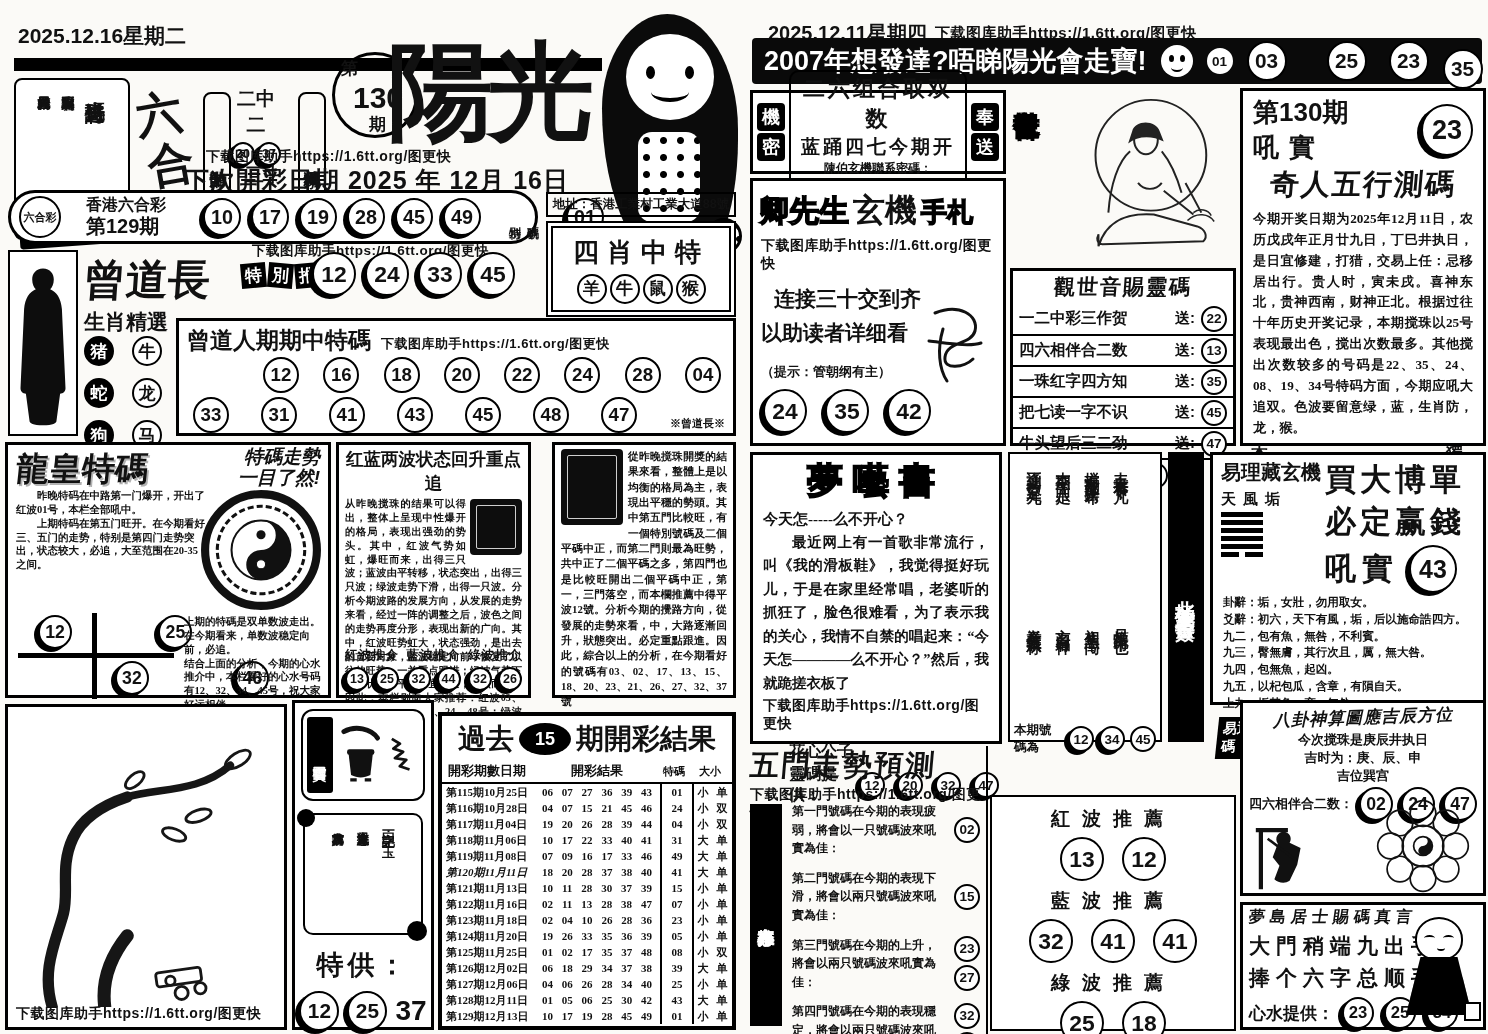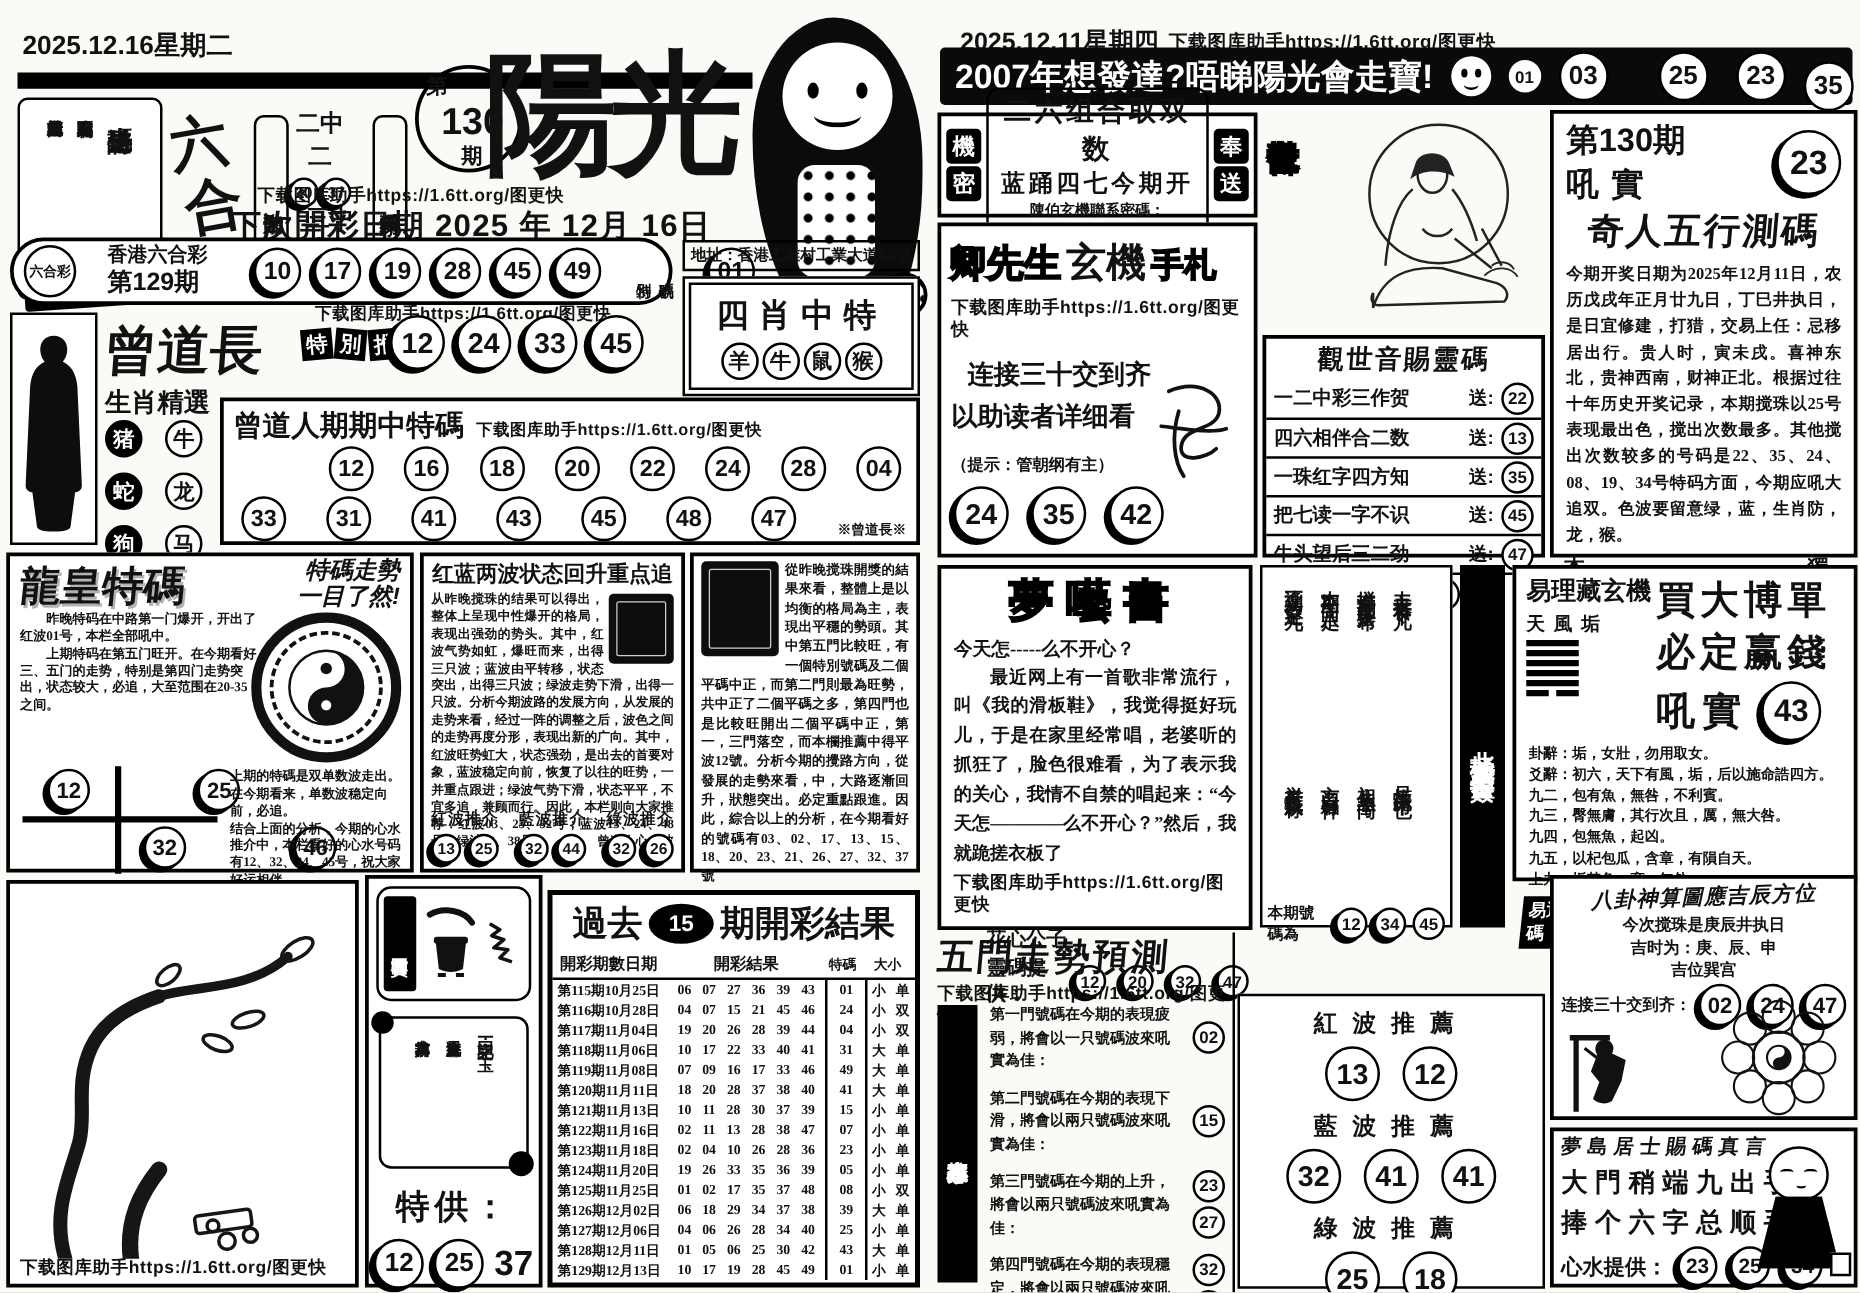--- a/index.html
+++ b/index.html
@@ -274,21 +274,21 @@
         <span class="ball heavy abs" style="--bs:34px;left:102px;top:-2px">25</span>
         <span class="ball heavy abs" style="--bs:34px;left:20px;top:44px">32</span>
         <span class="ball heavy abs" style="--bs:34px;left:102px;top:44px">46</span>
       </div>
       <div class="abs bt bold" style="left:176px;top:170px;width:142px;font-size:10.5px;line-height:1.32">
         <p>上期的特碼是双单数波走出。在今期看来，单数波稳定向前，必追。</p>
         <p>结合上面的分析，今期的心水推介中，本栏看好的心水号码有12、32、34、45号，祝大家好运相伴。</p>
       </div>
     </div>
 
-    <div class="panel" style="left:336px;top:442px;width:212px;height:256px">
+    <div class="panel" style="left:336px;top:442px;width:195px;height:256px">
       <div class="b9 ctr" style="font-size:17.5px;padding-top:2px">红蓝两波状态回升重点追</div>
       <div class="bt bold" style="padding:2px 6px;font-size:10.2px;line-height:1.36;text-align:justify">
         <span class="stamp" style="float:right;width:52px;height:56px;margin:2px 0 2px 4px"></span>
         <span>从昨晚搅珠的结果可以得出，整体上呈现中性爆开的格局，表现出强劲的势头。其中，红波气势如虹，爆旺而来，出得三只波；蓝波由平转移，状态突出，出得三只波；绿波走势下滑，出得一只波。分析今期波路的发展方向，从发展的走势来看，经过一阵的调整之后，波色之间的走势再度分形，表现出新的广向。其中，红波旺势虹大，状态强劲，是出去的首要对象，蓝波稳定向前，恢复了以往的旺势，一并重点跟进；绿波气势下滑，状态平平，不宜多追，兼顾而行。因此，本栏则向大家推荐：红波03、25、32号；蓝波13、24、48号；绿波25、38号。</span>
         <span class="b9" style="float:right">曾道人心水波</span>
       </div>
       <div class="hlP abs" style="left:4px;right:4px;bottom:4px">
           <div class="bgroup">
             <div class="blabel">紅波推介</div>
             <div class="bballs">
@@ -442,21 +442,21 @@
               <span>16</span>
               <span>17</span>
               <span>33</span>
               <span>46</span>
             </span>
             <span class="c-sp">49</span>
             <span class="c-sz">大</span>
             <span class="c-pa">单</span>
           </div>
           <div class="prow">
-            <span style="padding-left: 4px;">第120期11月11日</span>
+            <span style="padding-left: 4px; font-style: italic;">第120期11月11日</span>
             <span class="c-nums">
               <span>18</span>
               <span>20</span>
               <span>28</span>
               <span>37</span>
               <span>38</span>
               <span>40</span>
             </span>
             <span class="c-sp">41</span>
             <span class="c-sz">大</span>
@@ -863,21 +863,21 @@
           </div>
         </div>
       </div>
 
     <div class="panel" style="left:1240px;top:700px;width:246px;height:196px">
       <div class="b9 ctr" style="font-size:17px;letter-spacing:1px;font-style:italic;padding-top:3px;transform:rotate(-2deg)">八卦神算圖應吉辰方位</div>
       <div class="bt bold ctr" style="font-size:13px;margin-top:2px">今次搅珠是庚辰井执日</div>
       <div class="bt bold ctr" style="font-size:13px">吉时为：庚、辰、申</div>
       <div class="bt bold ctr" style="font-size:13px">吉位巽宫</div>
       <div style="display:flex;align-items:center;justify-content:center;gap:6px;margin-top:2px">
-        <span class="bt bold" style="font-size:13px">连接三十交到齐：</span>
+        <span class="bt bold" style="font-size:13px">四六相伴合二数：</span>
         <span class="ballrow" style="gap:8px">
             <span class="ball heavy" style="--bs: 34px;">02</span>
             <span class="ball heavy" style="--bs: 34px;">24</span>
             <span class="ball heavy" style="--bs: 34px;">47</span>
           </span>
       </div>
       <svg class="abs" style="left:6px;bottom:2px" width="66" height="76" viewBox="0 0 70 90">
         <path d="M10 88V18M4 18h38" stroke="#111" stroke-width="5"></path>
         <path d="M30 34c-5-8 2-16 9-14 6 2 8 8 5 13l13 6-4 20-9 19c-6 4-14 2-18-2l6-16-8-10z" fill="#111"></path>
         <path d="M18 28l34 26" stroke="#111" stroke-width="3"></path>

